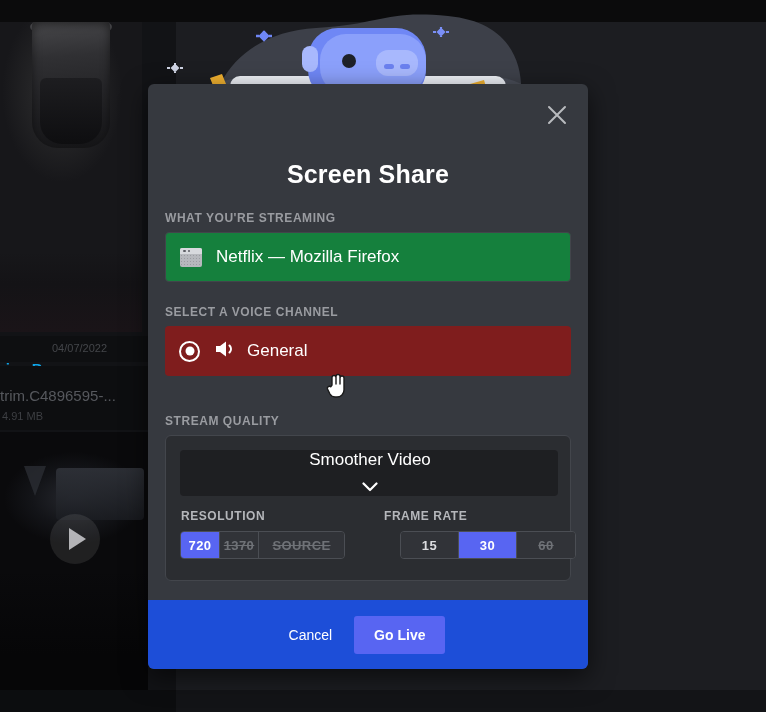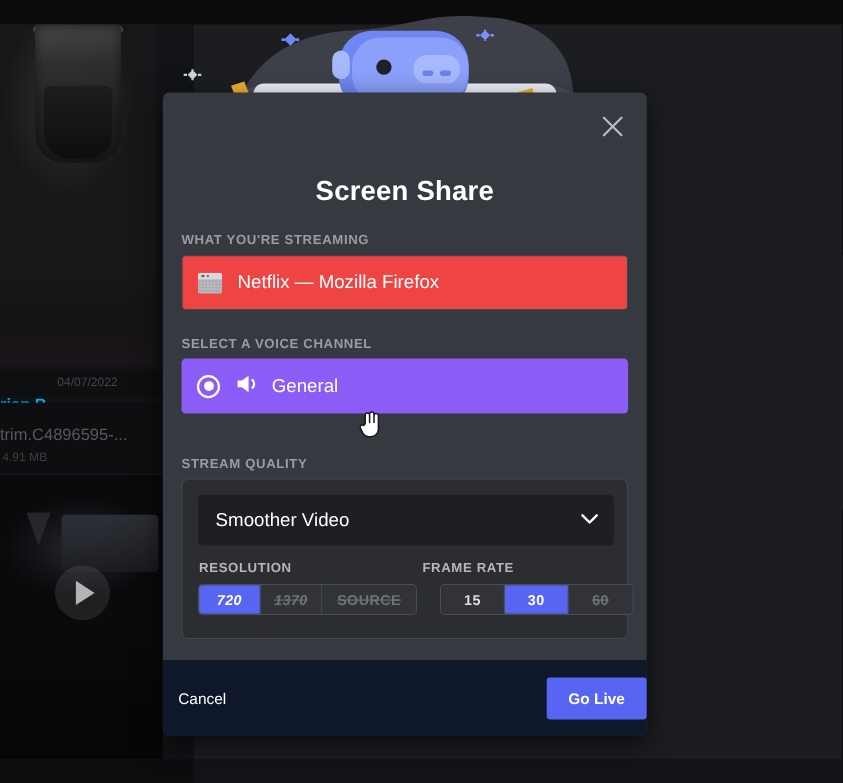--- a/index.html
+++ b/index.html
@@ -145,21 +145,21 @@
   }
 
   .section-label {
     font-size: 12px; font-weight: 700; color: #9a9ca1;
     letter-spacing: .55px; text-transform: uppercase;
   }
 
   .field-streaming-label { position: absolute; left: 17px; top: 127px; }
   .field-streaming {
     position: absolute; left: 17px; top: 148px; width: 406px; height: 50px;
-    background: #ef4444; border: 1px solid #42454b; border-radius: 4px;
+    background: #15803d; border: 1px solid #42454b; border-radius: 4px;
     display: flex; align-items: center; padding: 0 0 0 14px; cursor: pointer;
   }
   .win-icon {
     width: 22px; height: 19px; border-radius: 2px; flex: none;
     background: #b6b8bd;
     background-image: radial-gradient(#9a9ca1 .5px, transparent .6px);
     background-size: 3px 3px; position: relative; overflow: hidden;
   }
   .win-icon::before {
     content: ""; position: absolute; left: 0; top: 0; width: 22px; height: 6px;
@@ -171,21 +171,21 @@
   }
   .win-icon .d1 { left: 3px; }
   .win-icon .d2 { left: 7.5px; }
   .field-streaming-text {
     margin-left: 14px; font-size: 17px; color: #ffffff;
   }
 
   .field-voice-label { position: absolute; left: 17px; top: 221px; }
   .field-voice {
     position: absolute; left: 17px; top: 242px; width: 406px; height: 50px;
-    background: #8b5cf6; border-radius: 4px;
+    background: #7f1d1d; border-radius: 4px;
     display: flex; align-items: center; padding: 0 0 0 14px; cursor: pointer;
   }
   .radio {
     width: 21px; height: 21px; border-radius: 50%;
     border: 2px solid #ffffff; flex: none; position: relative;
   }
   .radio::after {
     content: ""; position: absolute; left: 50%; top: 50%;
     width: 9px; height: 9px; border-radius: 50%; background: #ffffff;
     transform: translate(-50%,-50%);
@@ -195,21 +195,21 @@
 
   .field-quality-label { position: absolute; left: 17px; top: 330px; }
   .quality-card {
     position: absolute; left: 17px; top: 351px; width: 406px; height: 146px;
     background: #2b2d31; border: 1px solid #43464c; border-radius: 6px;
   }
   .preset {
     position: absolute; left: 14px; top: 14px; width: 378px; height: 46px;
     background: #1e1f22; border-radius: 4px;
     display: flex; align-items: center; justify-content: space-between;
-    padding: 0 14px 0 16px; cursor: pointer;
+    padding: 0 14px 0 16px; cursor: pointer; flex-direction: column;
   }
   .preset-text { font-size: 17px; color: #ffffff; }
 
   .sub-label {
     position: absolute; font-size: 12px; font-weight: 700; color: #b5b7bb;
     letter-spacing: .55px; text-transform: uppercase;
   }
   .lbl-res { left: 15px; top: 73px; }
   .lbl-fps { left: 218px; top: 73px; }
 
@@ -222,28 +222,28 @@
   .seg-fps { left: 234px; top: 95px; }
   .seg-btn {
     display: flex; align-items: center; justify-content: center;
     font-size: 13px; font-weight: 700; letter-spacing: .4px;
     color: #dcdde0; background: #313338; cursor: pointer;
     border-right: 1px solid #4b4e54;
   }
   .seg-btn:last-child { border-right: none; }
   .seg-btn.active { background: #5865f2; color: #ffffff; }
   .seg-btn.disabled { color: #6f7277; text-decoration: line-through; cursor: default; }
-  .w-res { width: 56px; font-style: italic; }
+  .w-res { width: 39px; }
   .w-res-wide { width: 85px; }
   .w-fps { width: 58px; }
 
   .footer {
     position: absolute; left: 0; bottom: 0; width: 440px; height: 69px;
-    background: #0f172a; display: flex; align-items: center;
-    justify-content: space-between; padding-right: 0; gap: 8px;
+    background: #1d4ed8; display: flex; align-items: center;
+    justify-content: center; padding-right: 16px; gap: 8px;
   }
   .btn-cancel {
     font-size: 14px; color: #ffffff; background: transparent;
     border: none; padding: 10px 14px; cursor: pointer;
     font-family: "Liberation Sans", sans-serif;
   }
   .btn-golive {
     font-size: 14px; font-weight: 700; color: #ffffff; background: #5865f2;
     border: none; border-radius: 3px; padding: 11px 20px; cursor: pointer;
     font-family: "Liberation Sans", sans-serif;

